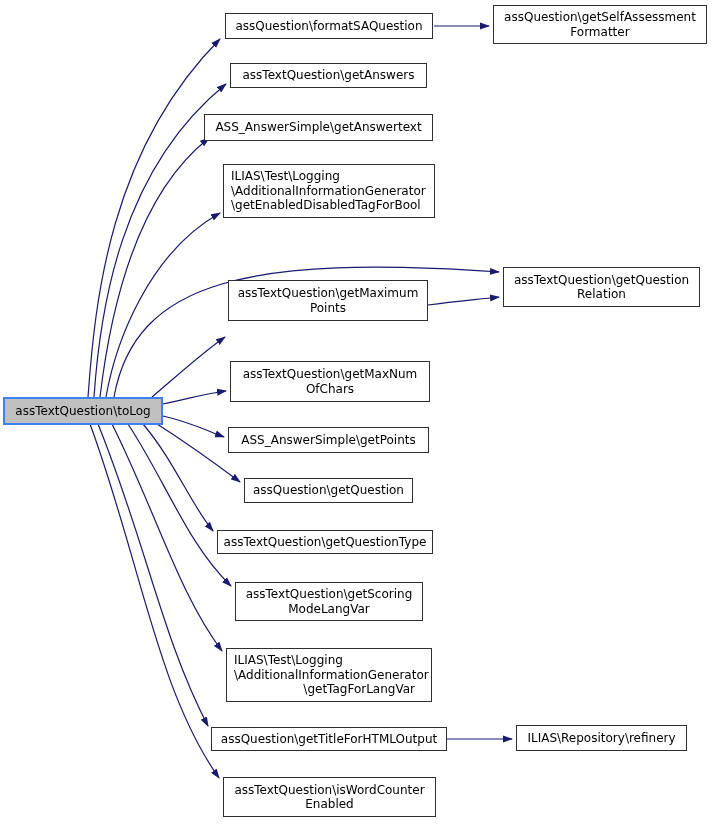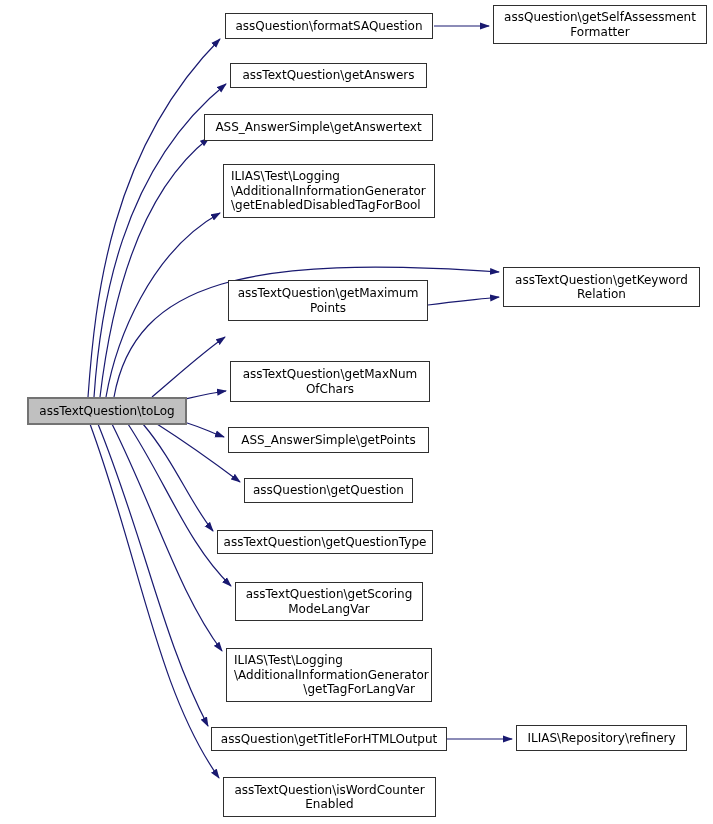--- a/index.html
+++ b/index.html
@@ -37,23 +37,22 @@
     display: flex;
     flex-direction: column;
     align-items: center;
     justify-content: center;
     text-align: center;
     white-space: pre-line;
     cursor: pointer;
   }
   .node.root {
     background: var(--root-fill, #c0c0c0);
-    border: 2px solid #737373;
+    border: 2px solid #3b82f6;
     cursor: default;
-    margin-left: 24px;
   }
   .node.align-left {
     align-items: flex-start;
     text-align: left;
     padding-left: 7px;
     padding-right: 16px;
   }
   .node .nline { width: 100%; }
   .node .nline.center-line { text-align: right; }
 </style>
@@ -97,21 +96,21 @@
   <div class="node" style="left:230px; top:63px; width:197px; height:25px">assTextQuestion\getAnswers</div>
 
   <div class="node" style="left:204px; top:114px; width:229px; height:27px">ASS_AnswerSimple\getAnswertext</div>
 
   <div class="node align-left" style="left:223px; top:164px; width:212px; height:54px">
     <div class="nline">ILIAS\Test\Logging</div>
     <div class="nline">\AdditionalInformationGenerator</div>
     <div class="nline">\getEnabledDisabledTagForBool</div>
   </div>
 
-  <div class="node" style="left:503px; top:267px; width:197px; height:40px">assTextQuestion\getKeyword
+  <div class="node" style="left:503px; top:267px; width:197px; height:40px">assTextQuestion\getQuestion
 Relation</div>
 
   <div class="node" style="left:228px; top:280px; width:200px; height:41px">assTextQuestion\getMaximum
 Points</div>
 
   <div class="node" style="left:230px; top:361px; width:200px; height:41px">assTextQuestion\getMaxNum
 OfChars</div>
 
   <div class="node" style="left:244px; top:478px; width:169px; height:25px">assQuestion\getQuestion</div>
 

